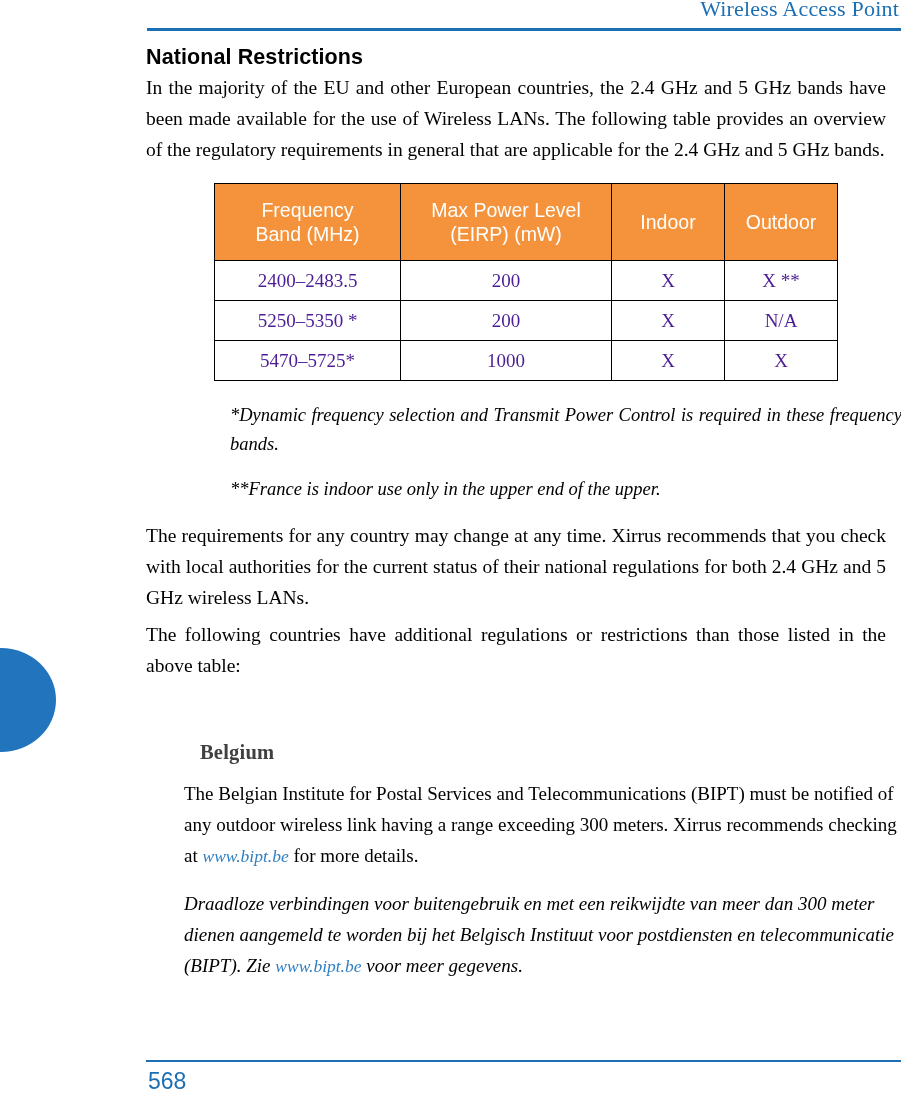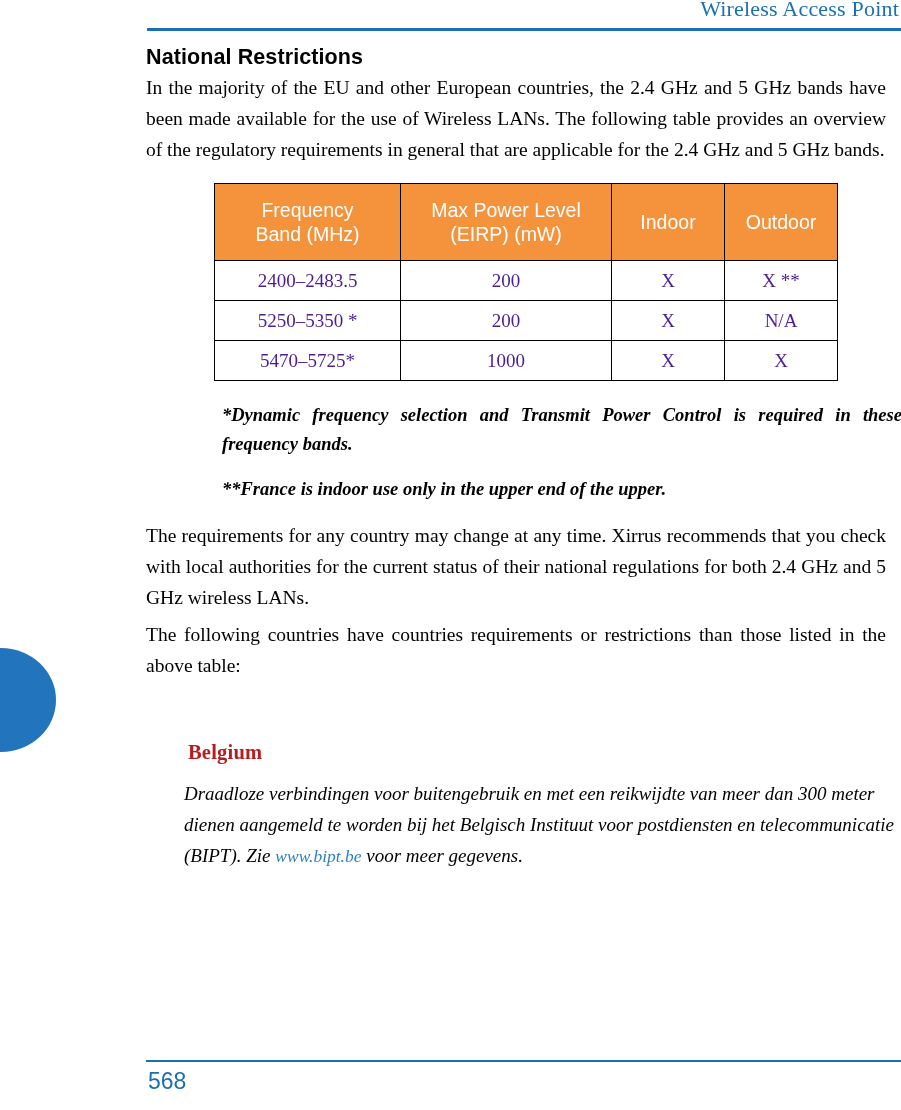--- a/index.html
+++ b/index.html
@@ -117,41 +117,40 @@
   col.c2 { width: 211px; }
   col.c3 { width: 113px; }
   col.c4 { width: 113px; }
 
   
   .footnotes {
     margin: 20px 0 0 72px;
     width: 684px;
   }
   p.footnote {
-    margin: 0 0 16px 4px;
+    margin: 0 0 16px 12px;
     font-size: 18.5px;
     line-height: 29px;
     font-style: italic;
     text-align: justify;
-    font-weight: bold;
   }
   p.footnote.single { text-align: left; }
 
   .after-table { margin-top: 18px; }
 
   
   .country-block {
     margin: 60px 0 0 38px;
     width: 718px;
   }
   h3.country-title {
-    margin: 0 0 14px 4px;
+    margin: 0 0 14px 16px;
     font-size: 20.5px;
     font-weight: bold;
-    color: #b91c1c;
+    color: #404040;
     font-family: "Liberation Serif", "DejaVu Serif", serif;
     letter-spacing: 0.2px;
   }
   p.country-text {
     margin: 0 0 16px 0;
     font-size: 19px;
     line-height: 31px;
     text-align: left;
   }
   p.country-text.italic {
@@ -250,25 +249,26 @@
     </table>
   </div>
 
   <div class="footnotes">
     <p class="footnote">*Dynamic frequency selection and Transmit Power Control is required in these frequency bands.</p>
     <p class="footnote single">**France is indoor use only in the upper end of the upper.</p>
   </div>
 
   <p class="body-text after-table">The requirements for any country may change at any time. Xirrus recommends that you check with local authorities for the current status of their national regulations for both 2.4 GHz and 5 GHz wireless LANs.</p>
 
-  <p class="body-text">The following countries have countries requirements or restrictions than those listed in the above table:</p>
+  <p class="body-text">The following countries have additional regulations or restrictions than those listed in the above table:</p>
 
   <div class="country-block">
     <h3 class="country-title">Belgium</h3>
 
+    <p class="country-text"><span>The Belgian Institute for Postal Services and Telecommunications (BIPT) must be notified of any outdoor wireless link having a range exceeding 300 meters. Xirrus recommends checking at </span><a class="weblink" href="#">www.bipt.be</a><span> for more details.</span></p>
 
     <p class="country-text italic"><span>Draadloze verbindingen voor buitengebruik en met een reikwijdte van meer dan 300 meter dienen aangemeld te worden bij het Belgisch Instituut voor postdiensten en telecommunicatie (BIPT). Zie </span><a class="weblink" href="#">www.bipt.be</a><span> voor meer gegevens.</span></p>
   </div>
 
 </div>
 
 <div class="page-footer">
   <div class="footer-rule"></div>
   <div class="page-number">568</div>
 </div>

